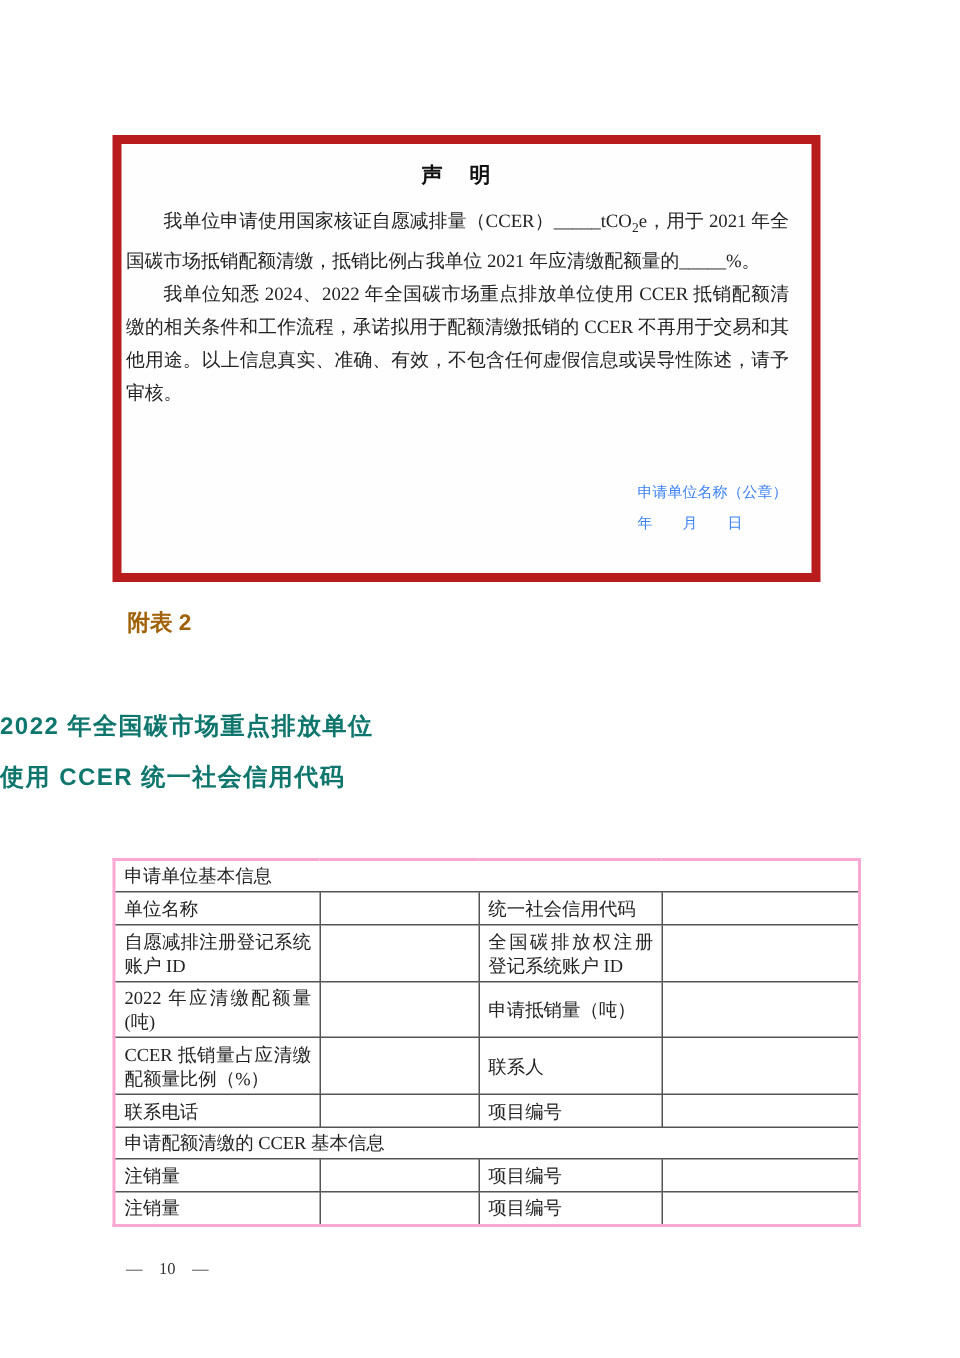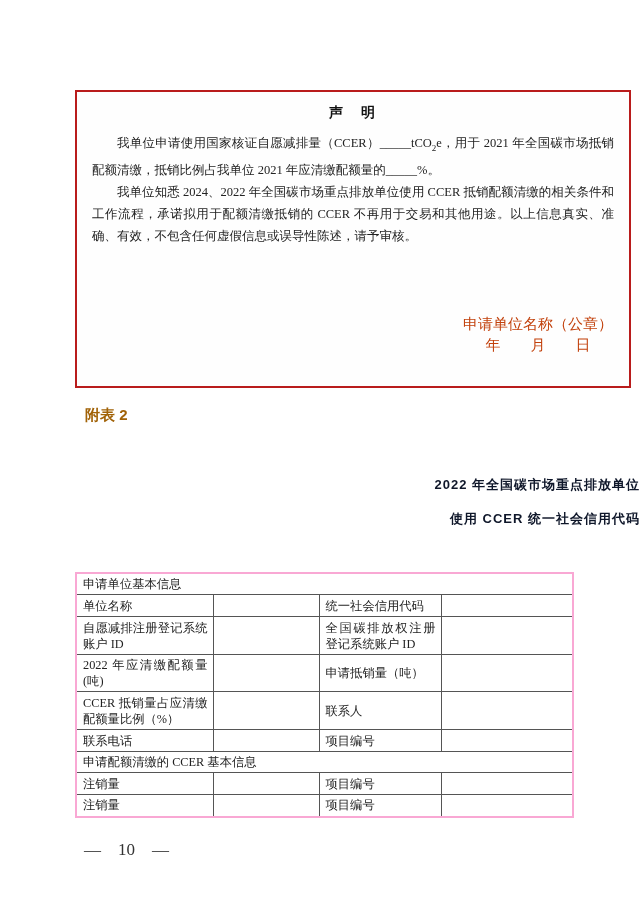--- a/index.html
+++ b/index.html
@@ -9,24 +9,24 @@
     background: #ffffff;
     color: #1f1f1f;
     font-family: "Liberation Serif", "DejaVu Serif", serif;
     overflow: hidden;
   }
 
   
   .decl-box {
     position: absolute;
     left: 75px; top: 90px;
-    width: 556px; height: 298px;
-    border: 2px solid #b91c1c;
+    width: 472px; height: 298px;
+    border: 6px solid #b91c1c;
     background: #fefefe;
-    padding: 12px 15px 0 15px;
+    padding: 12px 15px 0 3px;
   }
   .decl-title {
     text-align: center;
     font-weight: bold;
     font-size: 14px;
     letter-spacing: 2px;
     margin-bottom: 10px;
     color: #111;
   }
   .decl-text p {
@@ -36,46 +36,45 @@
     color: #222;
   }
   .decl-text p.indent { text-indent: 2em; }
   .u-line { text-decoration: underline; text-underline-offset: 2px; }
   .blank { letter-spacing: 0; }
   sub { font-size: 9px; }
 
   .sig-block {
     position: absolute;
     right: 16px; top: 222px;
-    text-align: center;
-    font-size: 15px;
+    font-size: 10px;
     line-height: 21px;
-    color: #c2410c;
+    color: #3b82f6;
   }
 
   
   .attach-label {
     position: absolute;
     left: 85px; top: 406px;
     font-family: "Liberation Sans", "DejaVu Sans", sans-serif;
     font-weight: bold;
     font-size: 15px;
     color: #a16207;
   }
 
   
   .form-title {
     position: absolute;
     left: 0; top: 468px;
     width: 640px;
-    text-align: right;
+    text-align: left;
     font-family: "Liberation Sans", "DejaVu Sans", sans-serif;
     font-weight: bold;
-    font-size: 13px;
-    color: #0f172a;
+    font-size: 16px;
+    color: #0f766e;
     letter-spacing: 1px;
   }
   .form-title .line { display: block; line-height: 34px; }
 
   
   .app-table {
     position: absolute;
     left: 75px; top: 572px;
     width: 497px;
     border-collapse: collapse;
@@ -96,21 +95,21 @@
     padding-left: 6px;
   }
   .row-sec { height: 20px; }
   .row-a   { height: 22px; }
   .row-b   { height: 38px; }
 
   
   .page-num {
     position: absolute;
     left: 84px; top: 838px;
-    font-size: 17px;
+    font-size: 11px;
     color: #333;
   }
 </style>
 </head>
 <body>
 
 <div class="decl-box">
   <div class="decl-title">声　明</div>
   <div class="decl-text">
     <p class="indent"><span>我单位申请使用国家核证自愿减排量（CCER）</span><span class="blank">_____</span><span><span>tCO</span><sub>2</sub><span>e</span></span><span>，用于 2021 年全国碳市场抵销配额清缴，抵销比例占我单位 2021 年应清缴配额量的</span><span class="blank">_____</span><span>%。</span></p>

